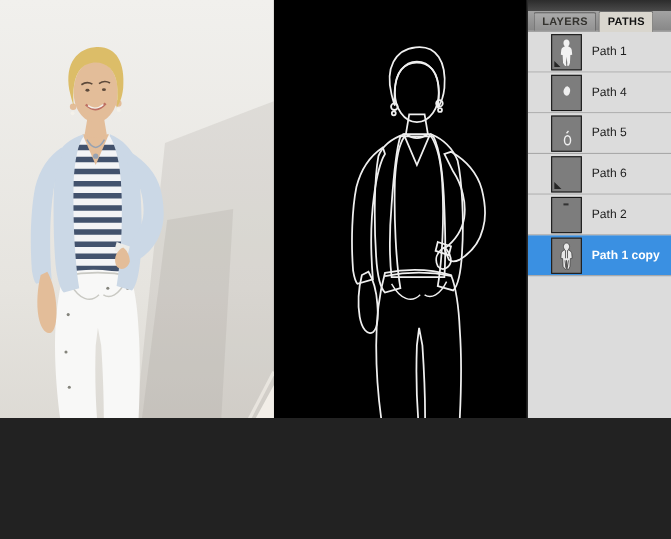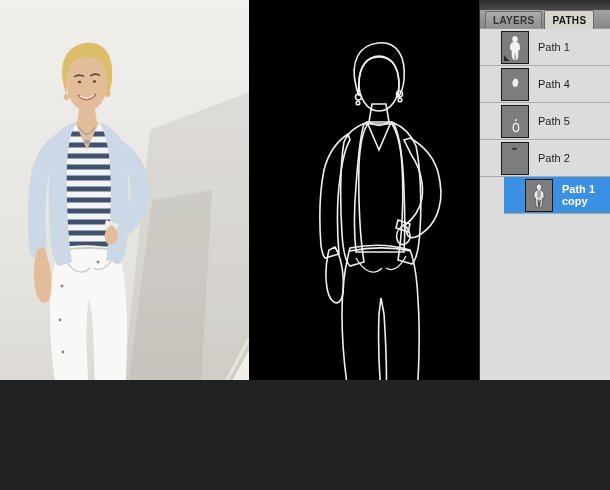--- a/index.html
+++ b/index.html
@@ -29,21 +29,21 @@
   .panel-topbar{height:10px;background:linear-gradient(#2c2c2c,#4a4a4a);flex:none;}
   .tabs{height:18px;flex:none;background:linear-gradient(#a3a3a3,#878787);
         display:flex;align-items:flex-end;padding-left:5px;gap:2px;border-bottom:1px solid #9c9c9c;}
   .tab{height:16px;padding:0 7px;font-size:10px;font-weight:bold;letter-spacing:.3px;color:#34332f;
        background:linear-gradient(#ababab,#919191);border:1px solid #6b6b6b;border-bottom:none;
        border-radius:2px 2px 0 0;display:flex;align-items:center;}
   .tab.active{background:#d9d6ce;color:#121212;height:18px;margin-bottom:-1px;text-align:right;}
   .rows{flex:1;overflow:hidden;}
   .row{height:37px;box-sizing:border-box;display:flex;align-items:center;gap:9px;
        padding-left:21px;border-bottom:1px solid #a9a9a9;background:#dcdcdc;}
-  .row.selected{background:#3a90e2;margin-left:24px;}
+  .row.selected{background:#3a90e2;}
   .thumb{width:26px;height:31px;flex:none;background:#7d7d7d;border:1px solid #181818;
          display:flex;align-items:center;justify-content:center;}
   .thumb svg{display:block;}
   .row-label{font-size:11px;color:#1d1d1d;}
   .row.selected .row-label{color:#fff;font-weight:bold;}
   .panel-footer{height:26px;flex:none;border-top:1px solid #707070;
         background:linear-gradient(#dadada,#c7c7c7);
         display:flex;align-items:center;justify-content:flex-end;gap:12px;padding-right:7px;}
   .panel-footer svg{display:block;}
 </style>
@@ -190,20 +190,28 @@
       <div class="row">
         <span class="thumb">
           <svg width="24" height="29" viewBox="0 0 26 31" fill="none" stroke="#efefef" stroke-width="1.4">
             <ellipse cx="14" cy="22" rx="3" ry="4.5"></ellipse>
               <path d="M13,15 l2,-2"></path>
           </svg>
         </span>
         <span class="row-label">Path 5</span>
       </div>
 
+      <div class="row">
+        <span class="thumb">
+          <svg width="24" height="29" viewBox="0 0 26 31">
+              <path d="M1,30 L8,30 L1,23 Z" fill="#262626"></path>
+            </svg>
+        </span>
+        <span class="row-label">Path 6</span>
+      </div>
 
       <div class="row">
         <span class="thumb">
           <svg width="24" height="29" viewBox="0 0 26 31">
               <rect x="10" y="4" width="5" height="2" fill="#333"></rect>
             </svg>
         </span>
         <span class="row-label">Path 2</span>
       </div>
 

